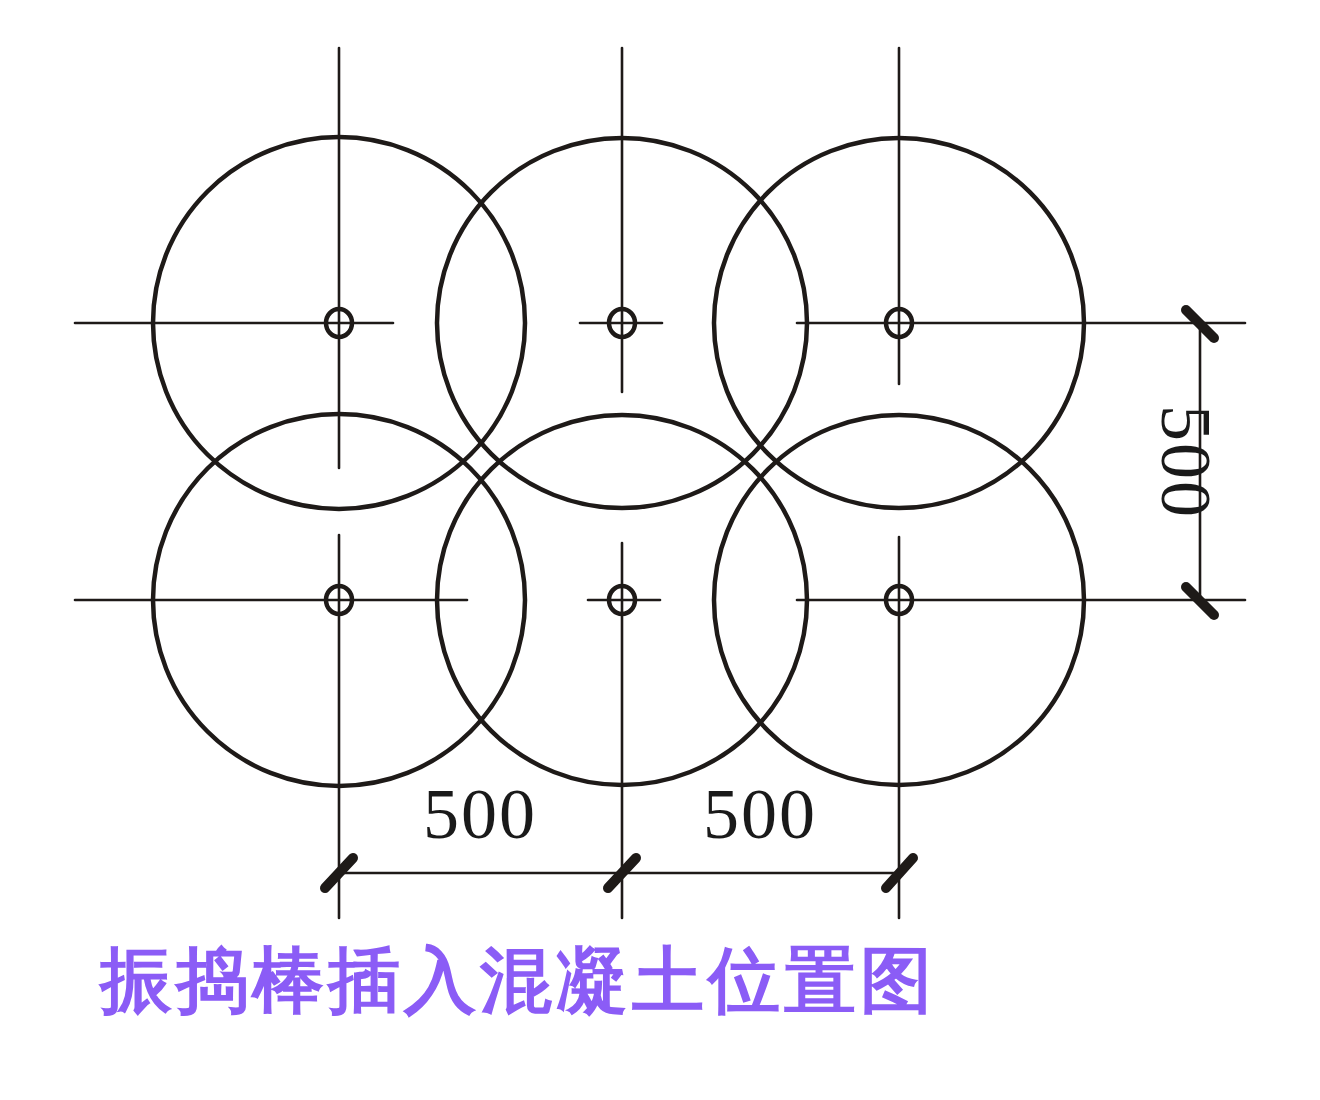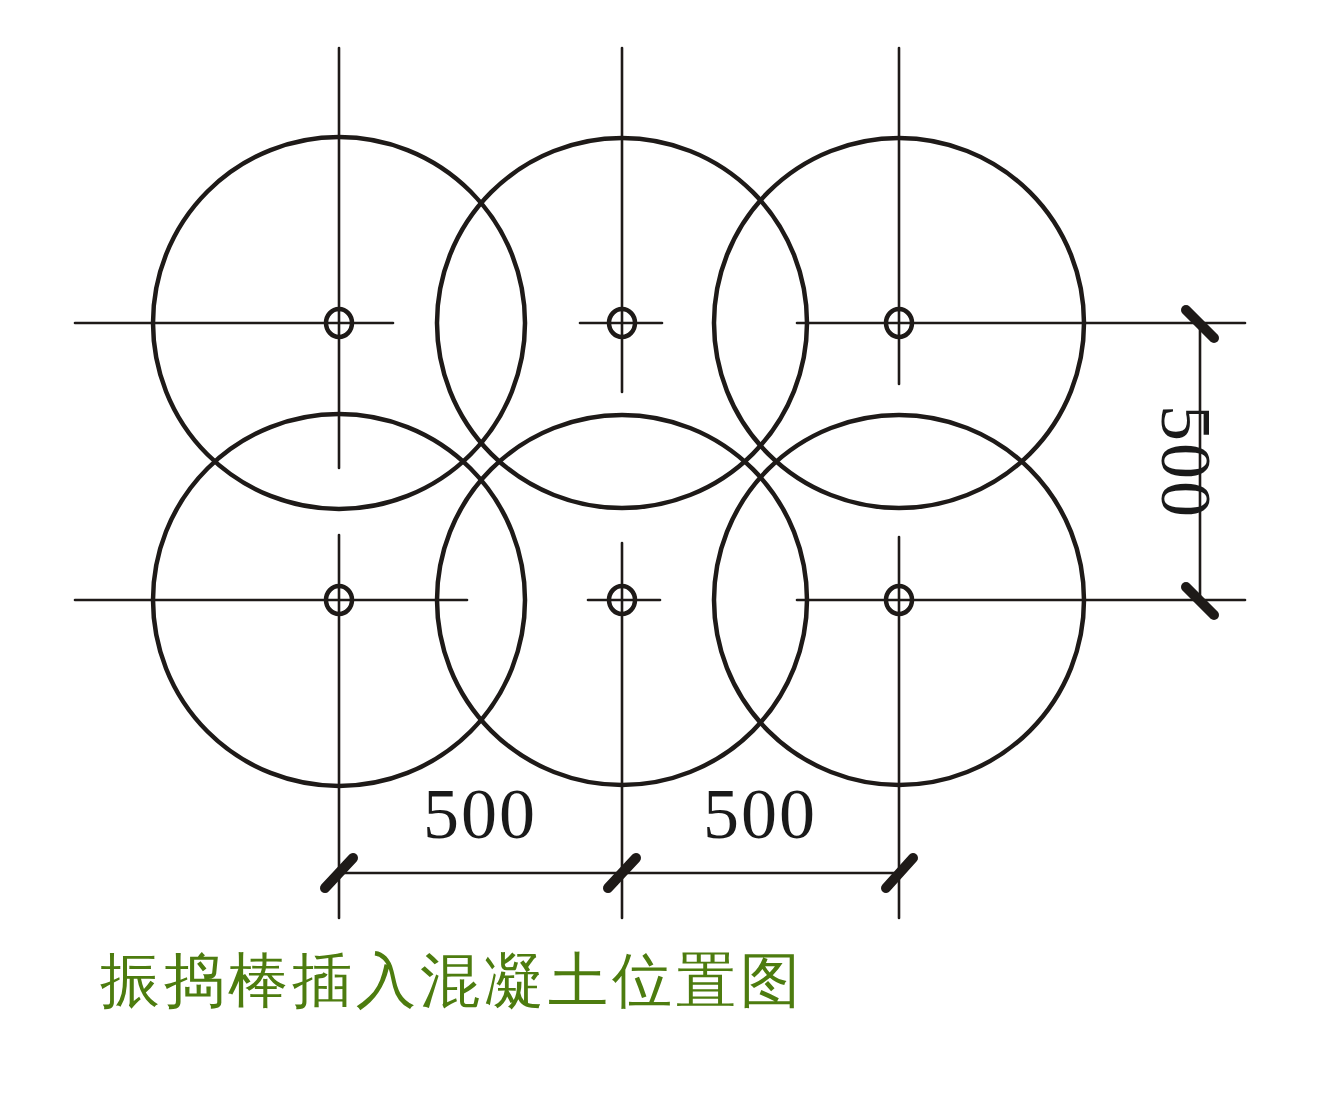--- a/index.html
+++ b/index.html
@@ -9,23 +9,23 @@
       font-family: "Liberation Serif", "DejaVu Serif", serif;
       font-size: 72px;
       fill: #1a1a1a;
       letter-spacing: 2px;
     }
     .title {
       position: absolute;
       left: 100px; top: 925px;
       width: 1070px;
       font-family: "DejaVu Sans", "Liberation Sans", sans-serif;
-      font-size: 60px;
-      font-weight: normal;
-      color: #4d7c0f;
+      font-size: 72px;
+      font-weight: bold;
+      color: #8b5cf6;
       letter-spacing: 4px;
       white-space: nowrap;
       line-height: 110px;
     }
   </style>
 </head>
 <body>
 
 <svg id="diagram" viewBox="0 0 1320 1100" xmlns="http://www.w3.org/2000/svg">
   <g fill="none" stroke="#1e1a18" stroke-linecap="round">

